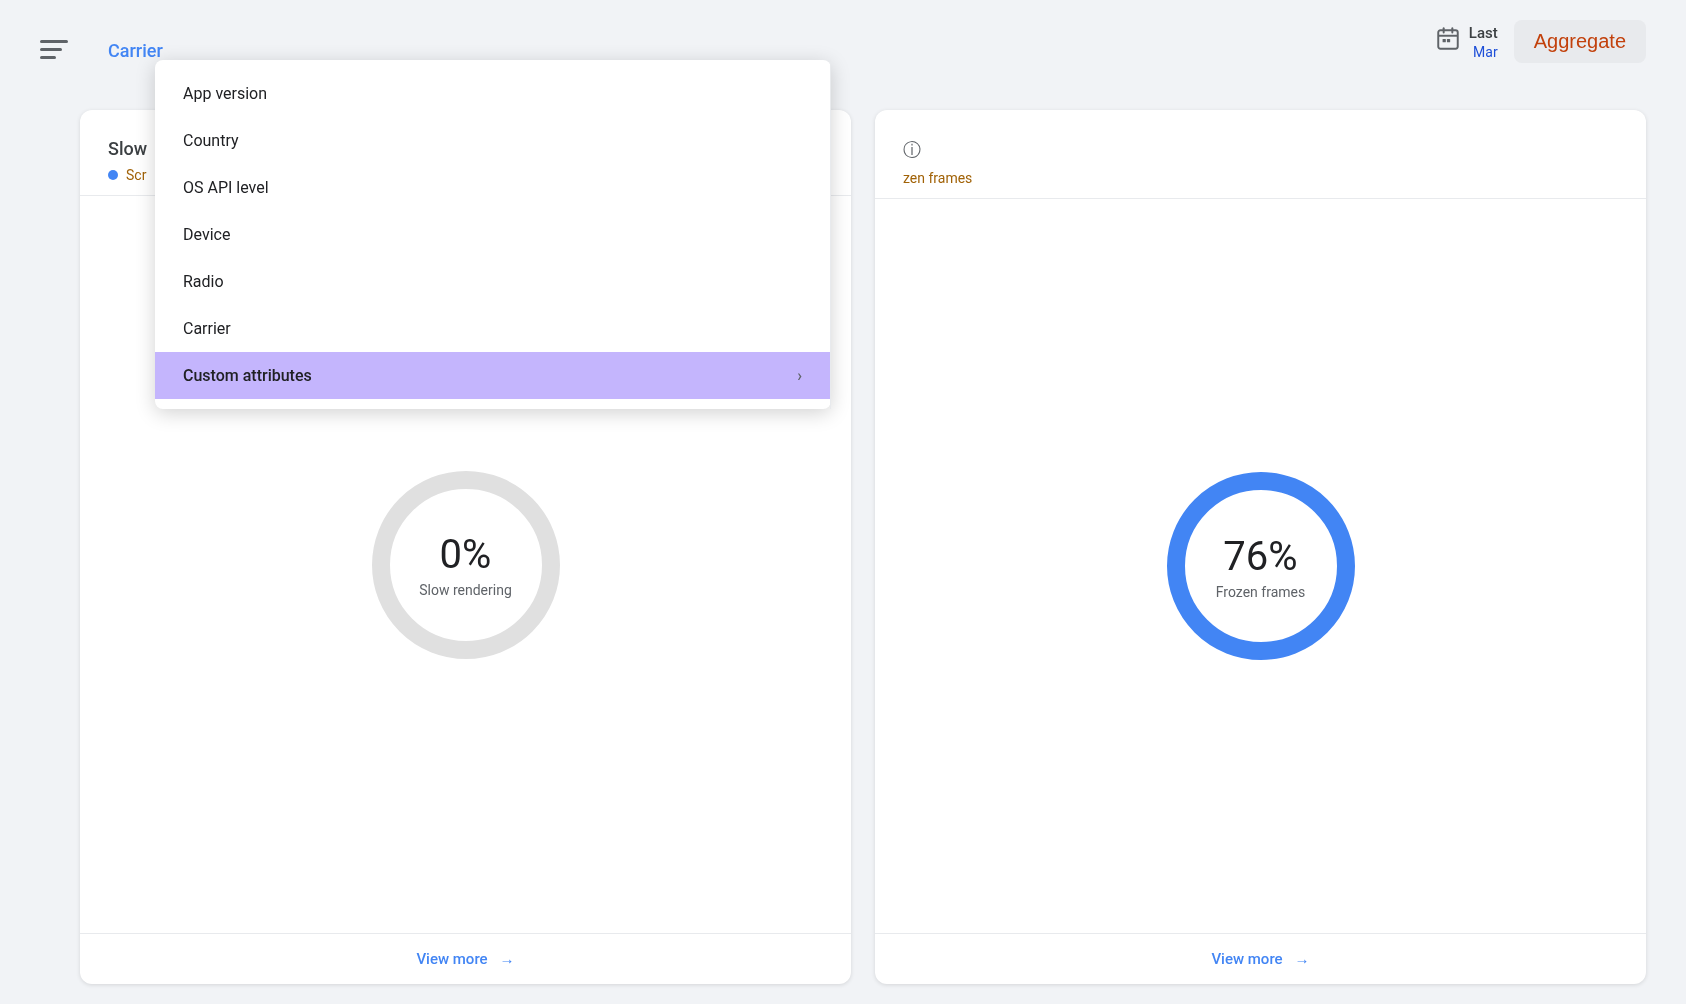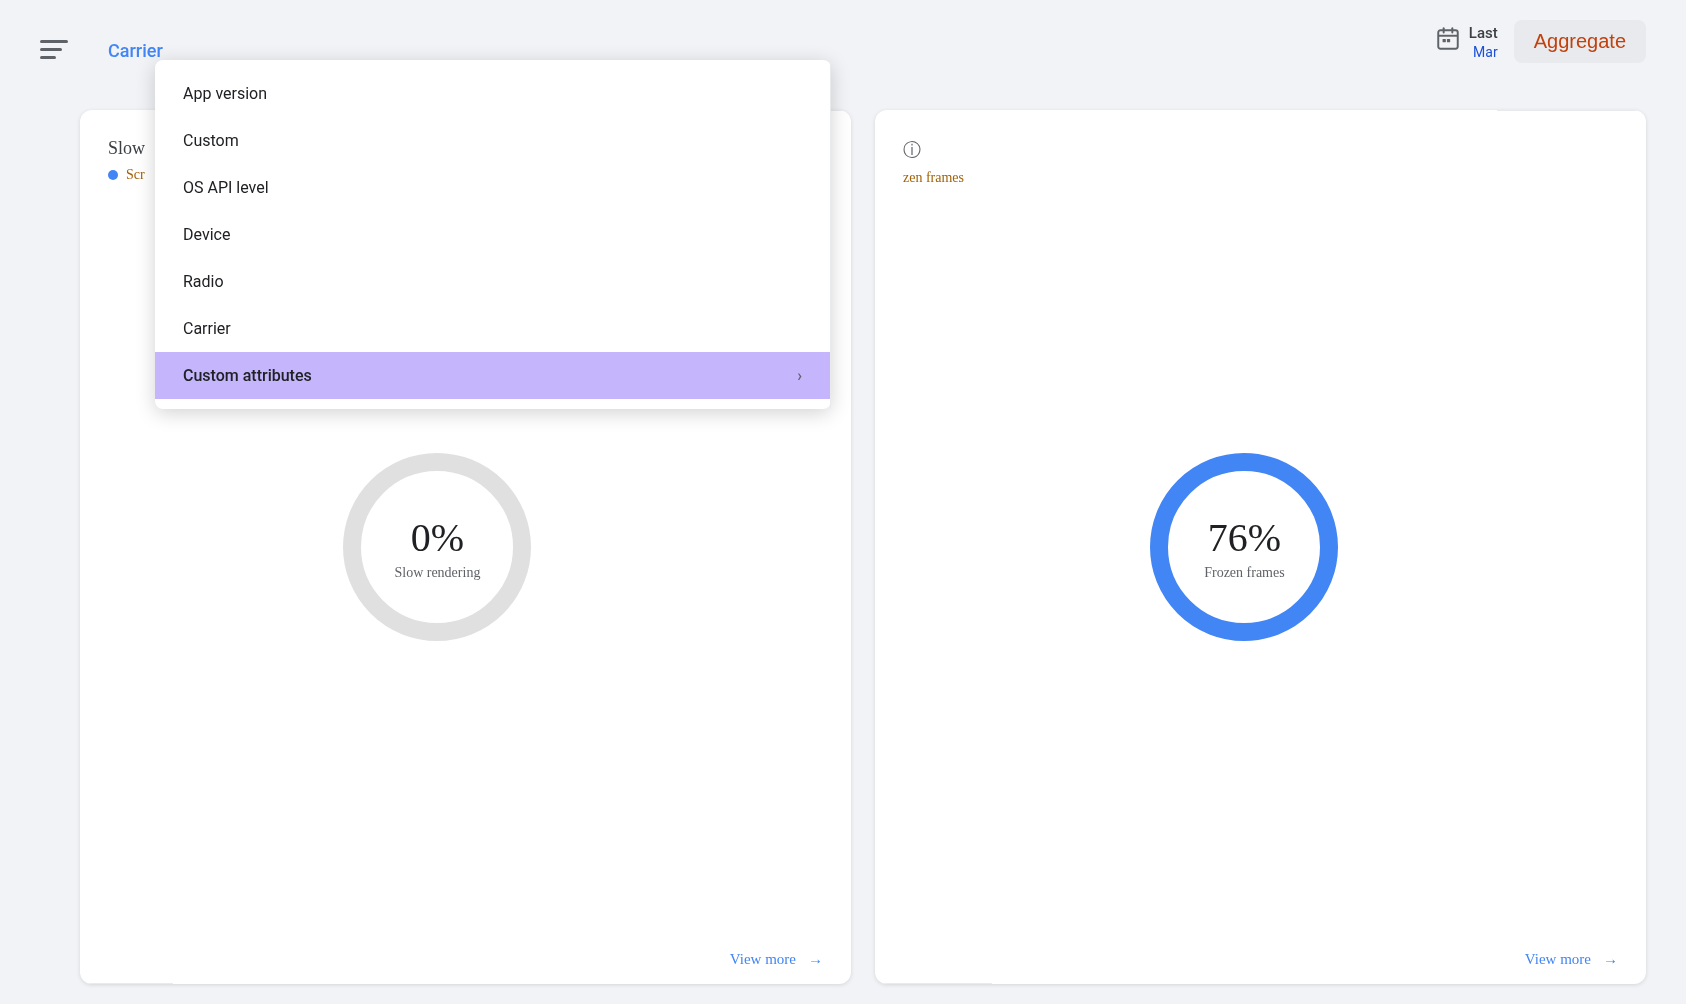--- a/index.html
+++ b/index.html
@@ -87,23 +87,22 @@
       display: flex;
       gap: 24px;
     }
 
     .card {
       flex: 1;
       background: #fff;
       border-radius: 12px;
       box-shadow: 0 1px 4px rgba(0,0,0,0.12);
       display: flex;
-      flex-direction: row;
+      flex-direction: column;
       overflow: hidden;
-      font-family: Liberation Serif, serif;
     }
 
     .card-header {
       padding: 28px 28px 12px;
       border-bottom: 1px solid #e8eaed;
     }
 
     .card-title {
       font-size: 18px;
       font-weight: 500;
@@ -334,21 +333,21 @@
     </div>
   </div>
 
   <div class="dropdown-menu">
 
     <div class="dropdown-col">
       <div class="dropdown-item">
         <span>App version</span>
       </div>
       <div class="dropdown-item">
-        <span>Custom</span>
+        <span>Country</span>
       </div>
       <div class="dropdown-item">
         <span>OS API level</span>
       </div>
       <div class="dropdown-item">
         <span>Device</span>
       </div>
       <div class="dropdown-item">
         <span>Radio</span>
       </div>

